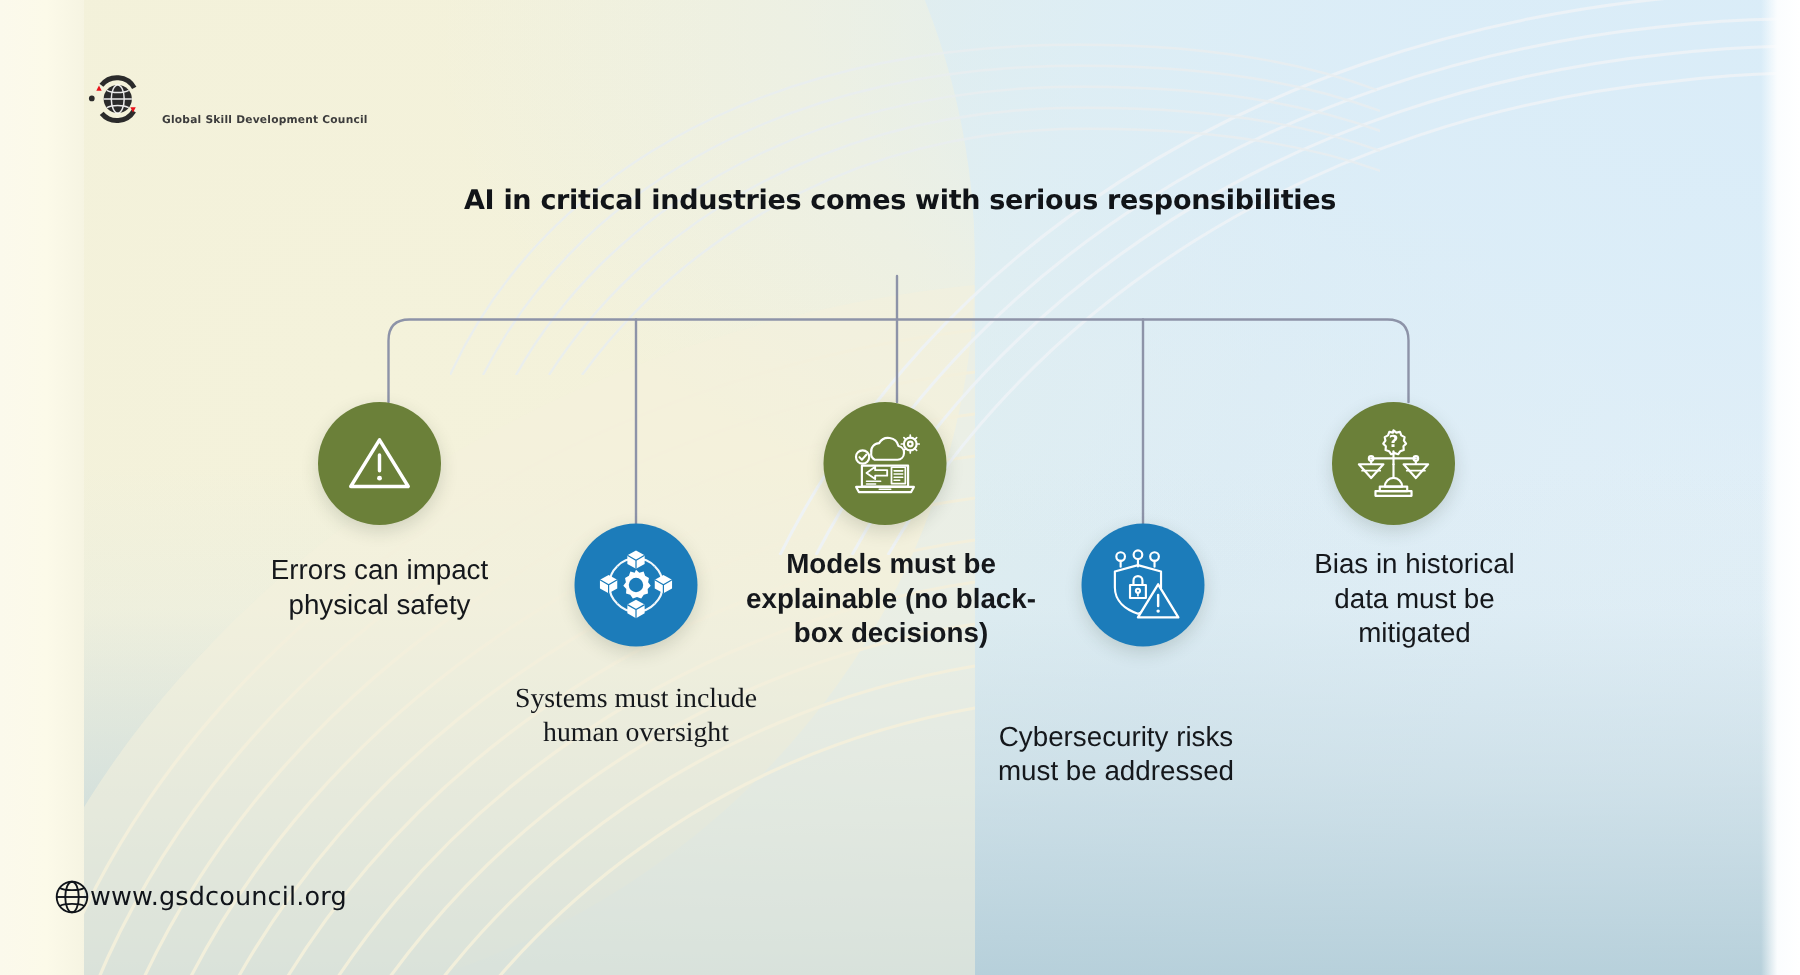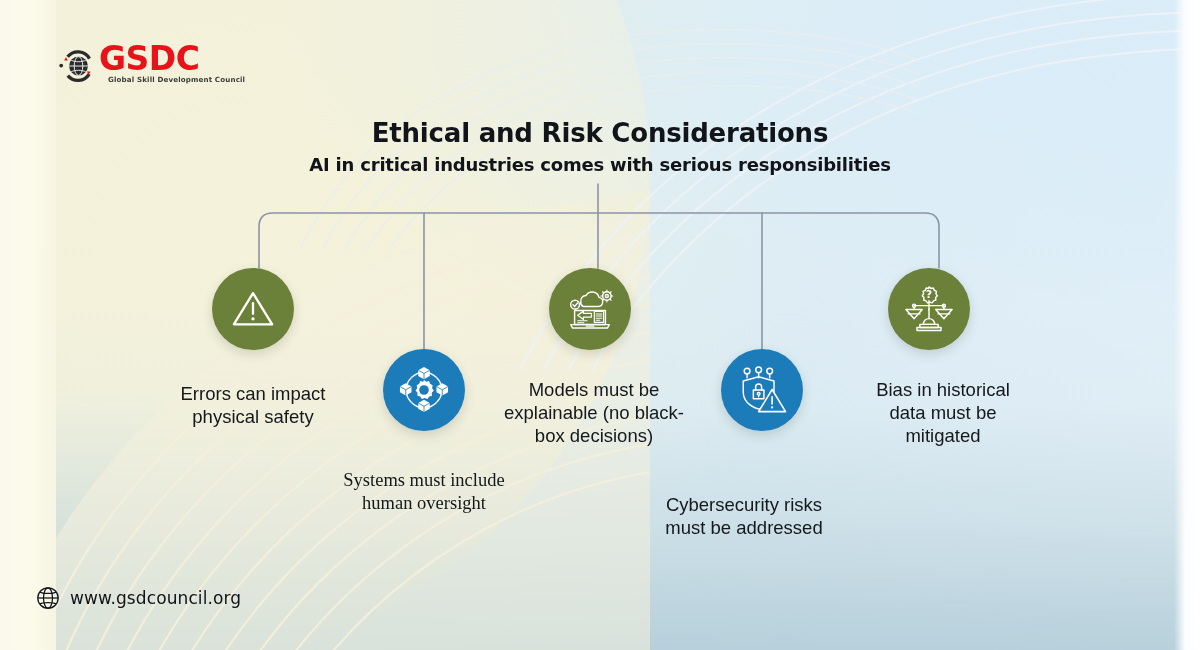--- a/index.html
+++ b/index.html
@@ -91,25 +91,24 @@
     display:flex;align-items:center;justify-content:center;
     box-shadow:0 4px 11px rgba(40,60,40,.17);
   }
   .c-green{background:#6b8039;}
   .c-blue{background:#1c7cba;}
   .label{
     position:absolute;text-align:center;
     font-family:"Liberation Sans",sans-serif;
     font-size:18.5px;line-height:23px;color:#15181c;
     white-space:pre-line;
-    margin-top:14px;
-  }
-
-  
-  .footer{position:absolute;left:36px;top:586px;display:flex;align-items:center;gap:10px;}
+  }
+
+  
+  .footer{position:absolute;left:36px;top:586px;display:flex;align-items:center;}
   .footer-text{
     font-family:"DejaVu Sans",sans-serif;
     font-size:17px;color:#10141a;letter-spacing:.1px;
   }
 </style>
 </head>
 <body>
 
 <div id="stage">
 
@@ -164,26 +163,24 @@
         <line x1="11.1" y1="20" x2="29.9" y2="20"></line>
         <path d="M13.2,14.2 C16.8,16.2 24.2,16.2 27.8,14.2"></path>
         <path d="M13.2,25.8 C16.8,23.8 24.2,23.8 27.8,25.8"></path>
       </g>
       <path d="M9.6,10.8 A13.2,13.2 0 0 1 31.5,12.6" stroke="#2b2b2b" stroke-width="3.3" fill="none" stroke-linecap="butt"></path>
       <path d="M9.8,29.6 A13.2,13.2 0 0 0 31.2,28.1" stroke="#2b2b2b" stroke-width="3.3" fill="none" stroke-linecap="butt"></path>
       <path d="M6.2,14.5 l3.6,0 l-1.8,-3.5 z" fill="#e8121a"></path>
       <path d="M32.5,25.5 l-3.6,0 l1.8,3.5 z" fill="#e8121a"></path>
       <circle cx="3.2" cy="19.6" r="1.9" fill="#2b2b2b"></circle>
     </svg>
-    <div class="logo-word">GSDC</div>
     <div class="logo-tag">Global Skill Development Council</div>
   </div>
 
   <div class="title-wrap">
-    <div class="title-l1">Ethical and Risk Considerations</div>
     <div class="title-l2">AI in critical industries comes with serious responsibilities</div>
   </div>
 
   <svg id="connectors" viewBox="0 0 1200 650">
     <g fill="none" stroke="#8d93a8" stroke-width="1.6" stroke-linecap="round">
 
       <path d="M598,184 L598,213"></path>
 
       <path d="M259,268 L259,227 Q259,213 273,213 L925,213 Q939,213 939,227 L939,268"></path>
 
@@ -272,21 +269,21 @@
             <line x1="33.3" y1="36.5" x2="39.3" y2="36.5"></line>
             <line x1="33.3" y1="38.6" x2="37.2" y2="38.6"></line>
           </g>
           <g stroke-width="1.05">
             <line x1="14.2" y1="39.3" x2="24.0" y2="39.3"></line>
             <line x1="14.2" y1="41.2" x2="20.5" y2="41.2"></line>
           </g>
         </g>
       </svg>
     </div>
-    <div class="label" style="left:480px;top:364px;width:228px;">Models must be
+    <div class="label" style="left:480px;top:364px;width:228px;font-weight:bold;">Models must be
 explainable (no black-
 box decisions)</div>
   </div>
 
   <div class="node">
     <div class="circle c-blue" style="left:721px;top:349px;width:82px;height:82px;">
       <svg width="50" height="50" viewBox="0 0 52 52">
         <g stroke="#ffffff" stroke-width="1.5" fill="none" stroke-linejoin="round" stroke-linecap="round">
 
           <circle cx="10.5" cy="6.3" r="3.0"></circle>

